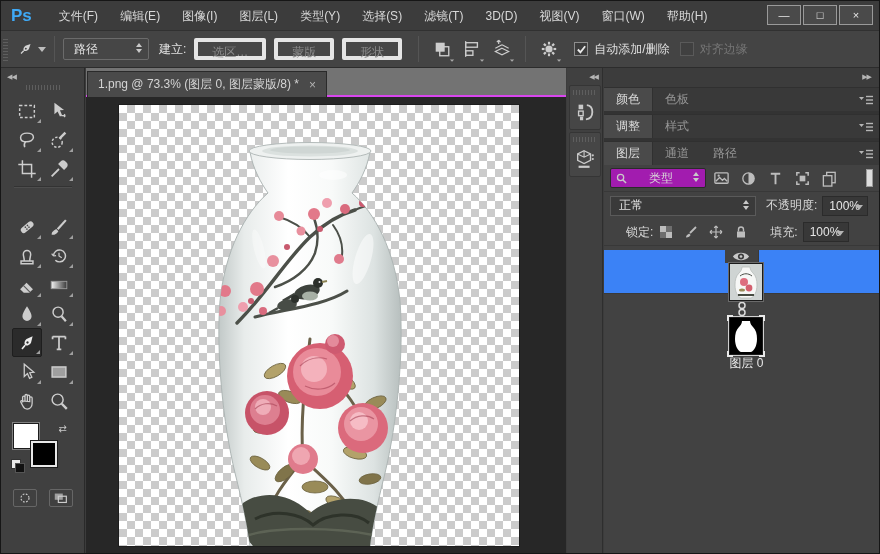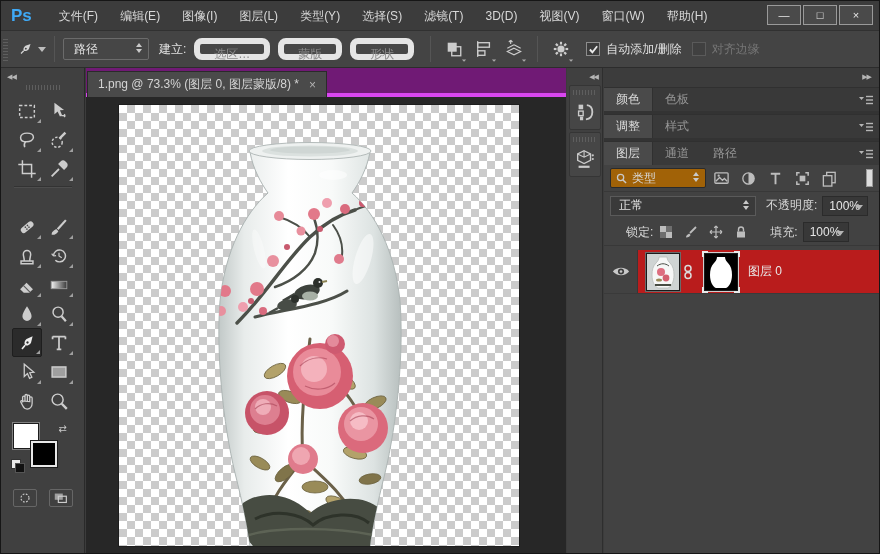--- a/index.html
+++ b/index.html
@@ -17,21 +17,21 @@
   .optionsbar { position:absolute; left:0; top:30px; width:100%; height:37px; background:#444444; border-bottom:1px solid #2c2c2c; display:flex; align-items:center; }
   .grip-v { width:5px; height:24px; margin-left:2px; background:repeating-linear-gradient(0deg,#5e5e5e 0 1px,transparent 1px 3px); }
   .opt-tool { position:relative; width:30px; height:26px; margin-left:8px; display:flex; align-items:center; justify-content:center; }
   .caret-down { width:0; height:0; border-left:4px solid transparent; border-right:4px solid transparent; border-top:5px solid #bdbdbd; margin-left:3px; }
   .opt-sep { width:1px; height:26px; background:#2f2f2f; border-right:1px solid #555; margin:0 8px; }
   .mode-select { width:86px; height:22px; border:1px solid #6b6b6b; border-radius:2px; display:flex; align-items:center; color:#e0e0e0; font-size:12px; padding-left:10px; position:relative; background:#464646; }
   .spin { position:absolute; right:6px; top:4px; }
   .spin::before { content:""; display:block; width:0; height:0; border-left:3.5px solid transparent; border-right:3.5px solid transparent; border-bottom:4px solid #c9c9c9; margin-bottom:2px; }
   .spin::after { content:""; display:block; width:0; height:0; border-left:3.5px solid transparent; border-right:3.5px solid transparent; border-top:4px solid #c9c9c9; }
   .opt-label { color:#e0e0e0; font-size:12px; margin:0 8px 0 10px; }
-  .opt-btn { height:22px; border:6px solid #e5e5e5; border-radius:8px; background:#474747; color:#8b8b8b; font-size:12px; padding:0 14px; margin-right:8px; line-height:20px; }
+  .opt-btn { height:22px; border:4px solid #e5e5e5; border-radius:2px; background:#474747; color:#8b8b8b; font-size:12px; padding:0 14px; margin-right:8px; line-height:20px; }
   .opt-icon { position:relative; width:26px; height:24px; display:flex; align-items:center; justify-content:center; margin:0 2px; }
   .mini-caret { position:absolute; right:1px; bottom:1px; width:0; height:0; border-left:3px solid transparent; border-top:3px solid transparent; border-right:3px solid #aaa; transform:rotate(45deg); }
   .checkbox { width:14px; height:14px; border:1px solid #8d8d8d; background:#3c3c3c; display:inline-flex; align-items:center; justify-content:center; margin:0 6px 0 10px; }
   .checkbox.disabled { border-color:#5a5a5a; background:#404040; }
   .cb-label { color:#e0e0e0; font-size:12px; }
   .cb-label.disabled { color:#767676; }
 
   
   .main { position:absolute; left:0; top:67px; width:100%; bottom:0; }
 
@@ -52,21 +52,21 @@
   .swap { position:absolute; left:48px; top:0; color:#c9c9c9; font-size:10px; }
   .mini-sw { position:absolute; left:0; top:36px; width:13px; height:13px; }
   .mini-sw::before { content:""; position:absolute; left:0; top:0; width:8px; height:8px; background:#e8e8e8; border:1px solid #333; }
   .mini-sw::after { content:""; position:absolute; left:4px; top:4px; width:8px; height:8px; background:#111; border:1px solid #555; }
   .bottom-btns { display:flex; justify-content:center; gap:12px; margin-top:14px; }
   .tb-btn { width:24px; height:18px; border:1px solid #666; border-radius:2px; display:flex; align-items:center; justify-content:center; }
   .tb-btn svg { stroke:#c9c9c9; fill:none; stroke-width:1.3; }
 
   
   .canvas-region { position:absolute; left:85px; top:0; width:480px; height:100%; background:#272727; }
-  .tabbar { position:absolute; left:0; top:0; width:100%; height:29px; background:#701a75; border-bottom:4px solid #d946ef; }
+  .tabbar { position:absolute; left:0; top:0; width:100%; height:29px; background:#737373; border-bottom:2px solid #d946ef; }
   .doc-tab { position:absolute; left:1px; top:3px; height:26px; background:#4a4a4a; border:1px solid #2a2a2a; border-bottom:none; display:flex; align-items:center; padding:0 10px; }
   .doc-tab-title { color:#d4d4d4; font-size:12px; white-space:nowrap; }
   .doc-tab-close { color:#b2b2b2; font-size:12px; margin-left:10px; }
   .canvas { position:absolute; left:0; top:29px; right:0; bottom:0; background:#272727; }
   .document { position:absolute; left:33px; top:8px; width:400px; height:441px;
     background-color:#fff;
     background-image:linear-gradient(45deg,#cbcbcb 25%,transparent 25%,transparent 75%,#cbcbcb 75%),linear-gradient(45deg,#cbcbcb 25%,transparent 25%,transparent 75%,#cbcbcb 75%);
     background-size:16px 16px; background-position:0 0,8px 8px;
     box-shadow:0 0 0 1px #1d1d1d; }
   .vase { position:absolute; left:96px; top:36px; width:190px; height:405px; }
@@ -82,41 +82,41 @@
   .dock { position:absolute; left:603px; top:0; right:0; height:100%; background:#424242; }
   .dock-header { height:19px; background:#3c3c3c; position:relative; }
   .dock-header .arrows { position:absolute; right:8px; top:5px; color:#b5b5b5; font-size:7px; letter-spacing:-1px; }
   .ptabs { height:24px; background:#393939; display:flex; align-items:stretch; position:relative; border-top:1px solid #303030; }
   .ptab { font-size:12px; padding:0 12px; display:flex; align-items:center; color:#969696; }
   .ptab.active { background:#4a4a4a; color:#dadada; border-right:1px solid #303030; }
   .pmenu { position:absolute; right:5px; top:7px; }
   .group-gap { height:3px; background:#333; }
 
   .filter-row { height:27px; display:flex; align-items:center; padding:0 6px; gap:7px; border-bottom:1px solid #383838; }
-  .filter-box { width:96px; height:20px; background:#a16207; border:1px solid #2b2b2b; border-radius:2px; display:flex; align-items:center; color:#d8d8d8; font-size:12px; gap:5px; padding-left:5px; position:relative; }
+  .filter-box { width:96px; height:20px; background:#a21caf; border:1px solid #2b2b2b; border-radius:2px; display:flex; align-items:center; color:#d8d8d8; font-size:12px; gap:22px; padding-left:5px; position:relative; }
   .filter-box .spin { top:3px; }
   .frow-icons { display:flex; gap:10px; align-items:center; flex:1; }
   .frow-icons svg { stroke:#bdbdbd; fill:none; stroke-width:1.4; }
   .filter-toggle { width:7px; height:18px; background:#dddddd; border:1px solid #9a9a9a; }
 
   .blend-row { height:27px; display:flex; align-items:center; padding:0 6px; }
   .blend-select { width:146px; height:20px; background:#3a3a3a; border:1px solid #5a5a5a; border-radius:0; color:#e0e0e0; font-size:12px; display:flex; align-items:center; padding-left:8px; position:relative; }
   .blend-select .spin { top:3px; }
   .prop-label { color:#d8d8d8; font-size:12px; margin-left:10px; }
   .val-box { width:46px; height:20px; background:#383838; border:1px solid #2b2b2b; color:#e6e6e6; font-size:12px; display:flex; align-items:center; justify-content:flex-start; padding-left:6px; margin-left:5px; position:relative; }
   .val-box::after { content:""; position:absolute; right:4px; top:8px; border-left:4px solid transparent; border-right:4px solid transparent; border-top:5px solid #b5b5b5; }
 
   .lock-row { height:27px; display:flex; align-items:center; padding:0 6px; border-bottom:1px solid #383838; }
   .lock-icons { display:flex; gap:11px; margin-left:6px; align-items:center; }
   .lock-icons svg { stroke:#bdbdbd; fill:none; stroke-width:1.3; }
   .lock-row .prop-label.fill { margin-left:22px; }
 
   .layer-list { margin-top:4px; }
   .layer-row { height:44px; display:flex; align-items:center; position:relative; border-bottom:1px solid #3a3a3a; }
-  .layer-row.selected { background:#b91c1c; }
+  .layer-row.selected { background:#3b82f6;flex-direction:column; }
   .eye-cell { width:34px; height:100%; display:flex; align-items:center; justify-content:center; border-right:1px solid #383838; background:#424242; }
   .thumb { width:34px; height:38px; border:1px solid #1b1b1b; outline:1px solid #6a6a6a; margin-left:8px; position:relative; flex:none; }
   .thumb.checker { background-color:#fff;
     background-image:linear-gradient(45deg,#c4c4c4 25%,transparent 25%,transparent 75%,#c4c4c4 75%),linear-gradient(45deg,#c4c4c4 25%,transparent 25%,transparent 75%,#c4c4c4 75%);
     background-size:10px 10px; background-position:0 0,5px 5px; }
   .thumb.img { background:#cfd4d3; }
   .thumb.mask { background:#000; outline:1px solid #cfcfcf; }
   .corner { position:absolute; width:6px; height:6px; border:0 solid #e9e9e9; }
   .corner.tl { left:-3px; top:-3px; border-left-width:2px; border-top-width:2px; }
   .corner.tr { right:-3px; top:-3px; border-right-width:2px; border-top-width:2px; }

